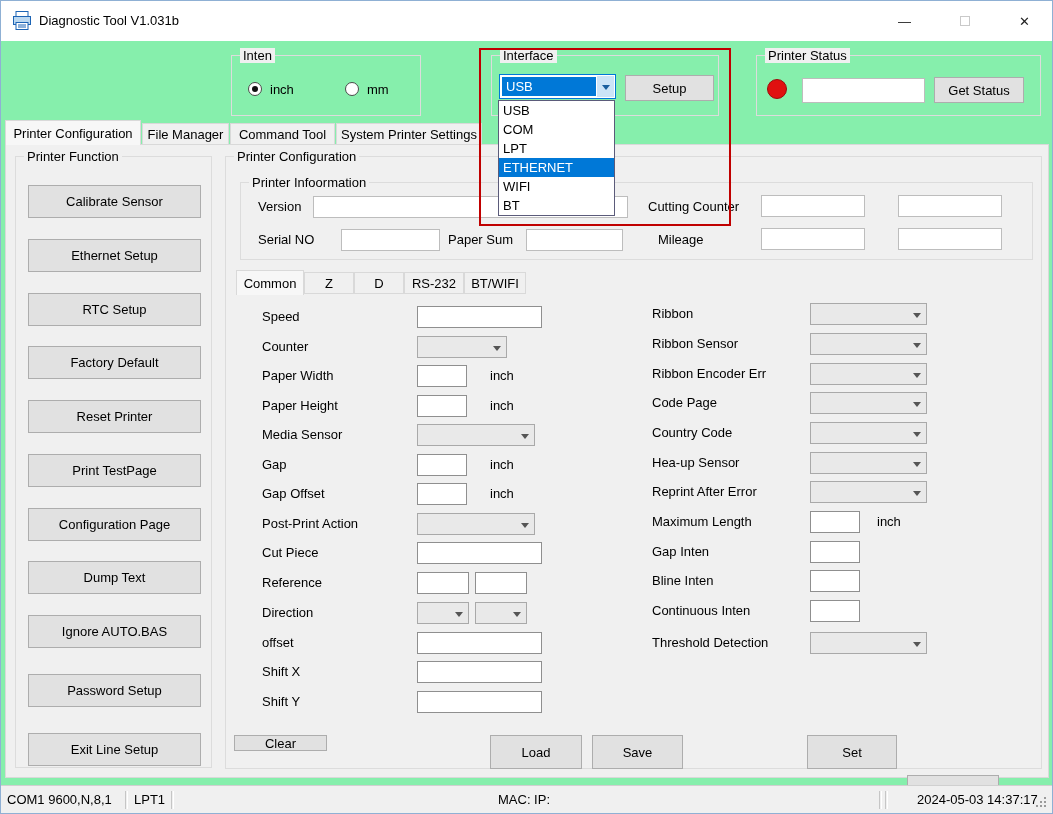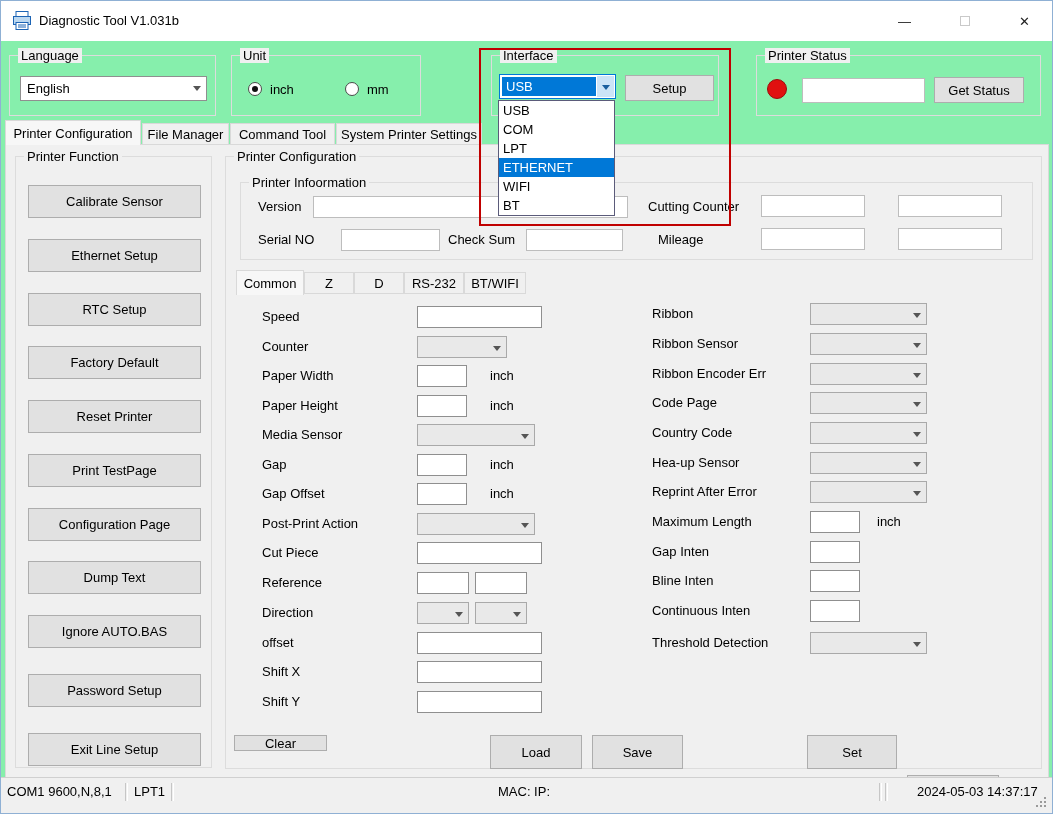--- a/index.html
+++ b/index.html
@@ -49,21 +49,21 @@
 
   
   .tab { position:absolute; display:flex; align-items:center; justify-content:center; border:1px solid #d9d9d9; background:#f0f0f0; font-size:13px; white-space:nowrap; }
   .tab.active { background:#f7f7f7; border-bottom:none; z-index:3; }
   .panel { position:absolute; left:4px; top:143px; width:1044px; height:634px; border:1px solid #d9d9d9; background:#f0f0f0; }
 
   
   .status-dot { position:absolute; width:20px; height:20px; border-radius:50%; background:#e01010; border:1px solid #9d0b0b; }
 
   
-  .statusbar { position:absolute; left:0; right:0; bottom:0; height:36px; background:#f0f0f0; border-top:1px solid #d0d0d0; }
+  .statusbar { position:absolute; left:0; right:0; bottom:0; height:28px; background:#f0f0f0; border-top:1px solid #d0d0d0; }
   .sdiv { position:absolute; top:5px; width:3px; height:18px; border-left:1px solid #c6c6c6; border-right:1px solid #ffffff; }
   .grip { position:absolute; right:4px; bottom:4px; width:12px; height:12px; }
   .grip::before { content:""; position:absolute; width:2px; height:2px; background:transparent;
     box-shadow: 8px 0 0 #9a9a9a, 4px 4px 0 #9a9a9a, 8px 4px 0 #9a9a9a, 0 8px 0 #9a9a9a, 4px 8px 0 #9a9a9a, 8px 8px 0 #9a9a9a; }
 </style>
 </head>
 <body>
 
 <div class="window">
 
@@ -82,30 +82,23 @@
       <span>—</span>
     </div>
     <div class="win-btn" style="left:940px;">
       <span class="max-box"></span>
     </div>
     <div class="win-btn" style="left:1000px;">
       <span>✕</span>
     </div>
   </div>
 
-  <div class="group" style="left:8px; top:54px; width:207px; height:61px;">
-    <span class="glabel">Language</span>
-    <div class="combo white" style="left:10px; top:20px; width:187px; height:25px;">
-      <span class="ctext">English</span>
-      <span class="car"></span>
-    </div>
-  </div>
 
   <div class="group" style="left:230px; top:54px; width:190px; height:61px;">
-    <span class="glabel">Unit</span>
+    <span class="glabel">Inten</span>
     <span class="radio checked" style="left:16px; top:26px;"></span>
     <span class="label" style="left:38px; top:26px;">inch</span>
     <span class="radio" style="left:113px; top:26px;"></span>
     <span class="label" style="left:135px; top:26px;">mm</span>
   </div>
 
   <div class="group" style="left:490px; top:54px; width:228px; height:61px;">
     <span class="glabel">Interface</span>
     <div class="combo open" style="left:7px; top:18px; width:117px; height:25px;">
       <span class="sel-text">USB</span>
@@ -150,21 +143,21 @@
 
     <div class="group" style="left:14px; top:25px; width:793px; height:78px;">
       <span class="glabel">Printer Infoormation</span>
       <span class="label" style="left:17px;  top:16px;">Version</span>
       <div class="tf lite" style="left:72px;  top:13px; width:315px;"></div>
       <span class="label" style="left:407px; top:16px;">Cutting Counter</span>
       <div class="tf lite" style="left:520px; top:12px; width:104px;"></div>
       <div class="tf lite" style="left:657px; top:12px; width:104px;"></div>
       <span class="label" style="left:17px;  top:49px;">Serial NO</span>
       <div class="tf lite" style="left:100px; top:46px; width:99px;"></div>
-      <span class="label" style="left:207px; top:49px;">Check Sum</span>
+      <span class="label" style="left:207px; top:49px;">Paper Sum</span>
       <div class="tf lite" style="left:285px; top:46px; width:97px;"></div>
       <span class="label" style="left:417px; top:49px;">Mileage</span>
       <div class="tf lite" style="left:520px; top:45px; width:104px;"></div>
       <div class="tf lite" style="left:657px; top:45px; width:104px;"></div>
     </div>
 
     <div class="tab active" style="left:10px;  top:113px; width:68px; height:25px;">Common</div>
     <div class="tab" style="left:78px;  top:115px; width:50px; height:22px;">Z</div>
     <div class="tab" style="left:128px; top:115px; width:50px; height:22px;">D</div>
     <div class="tab" style="left:178px; top:115px; width:60px; height:22px;">RS-232</div>

